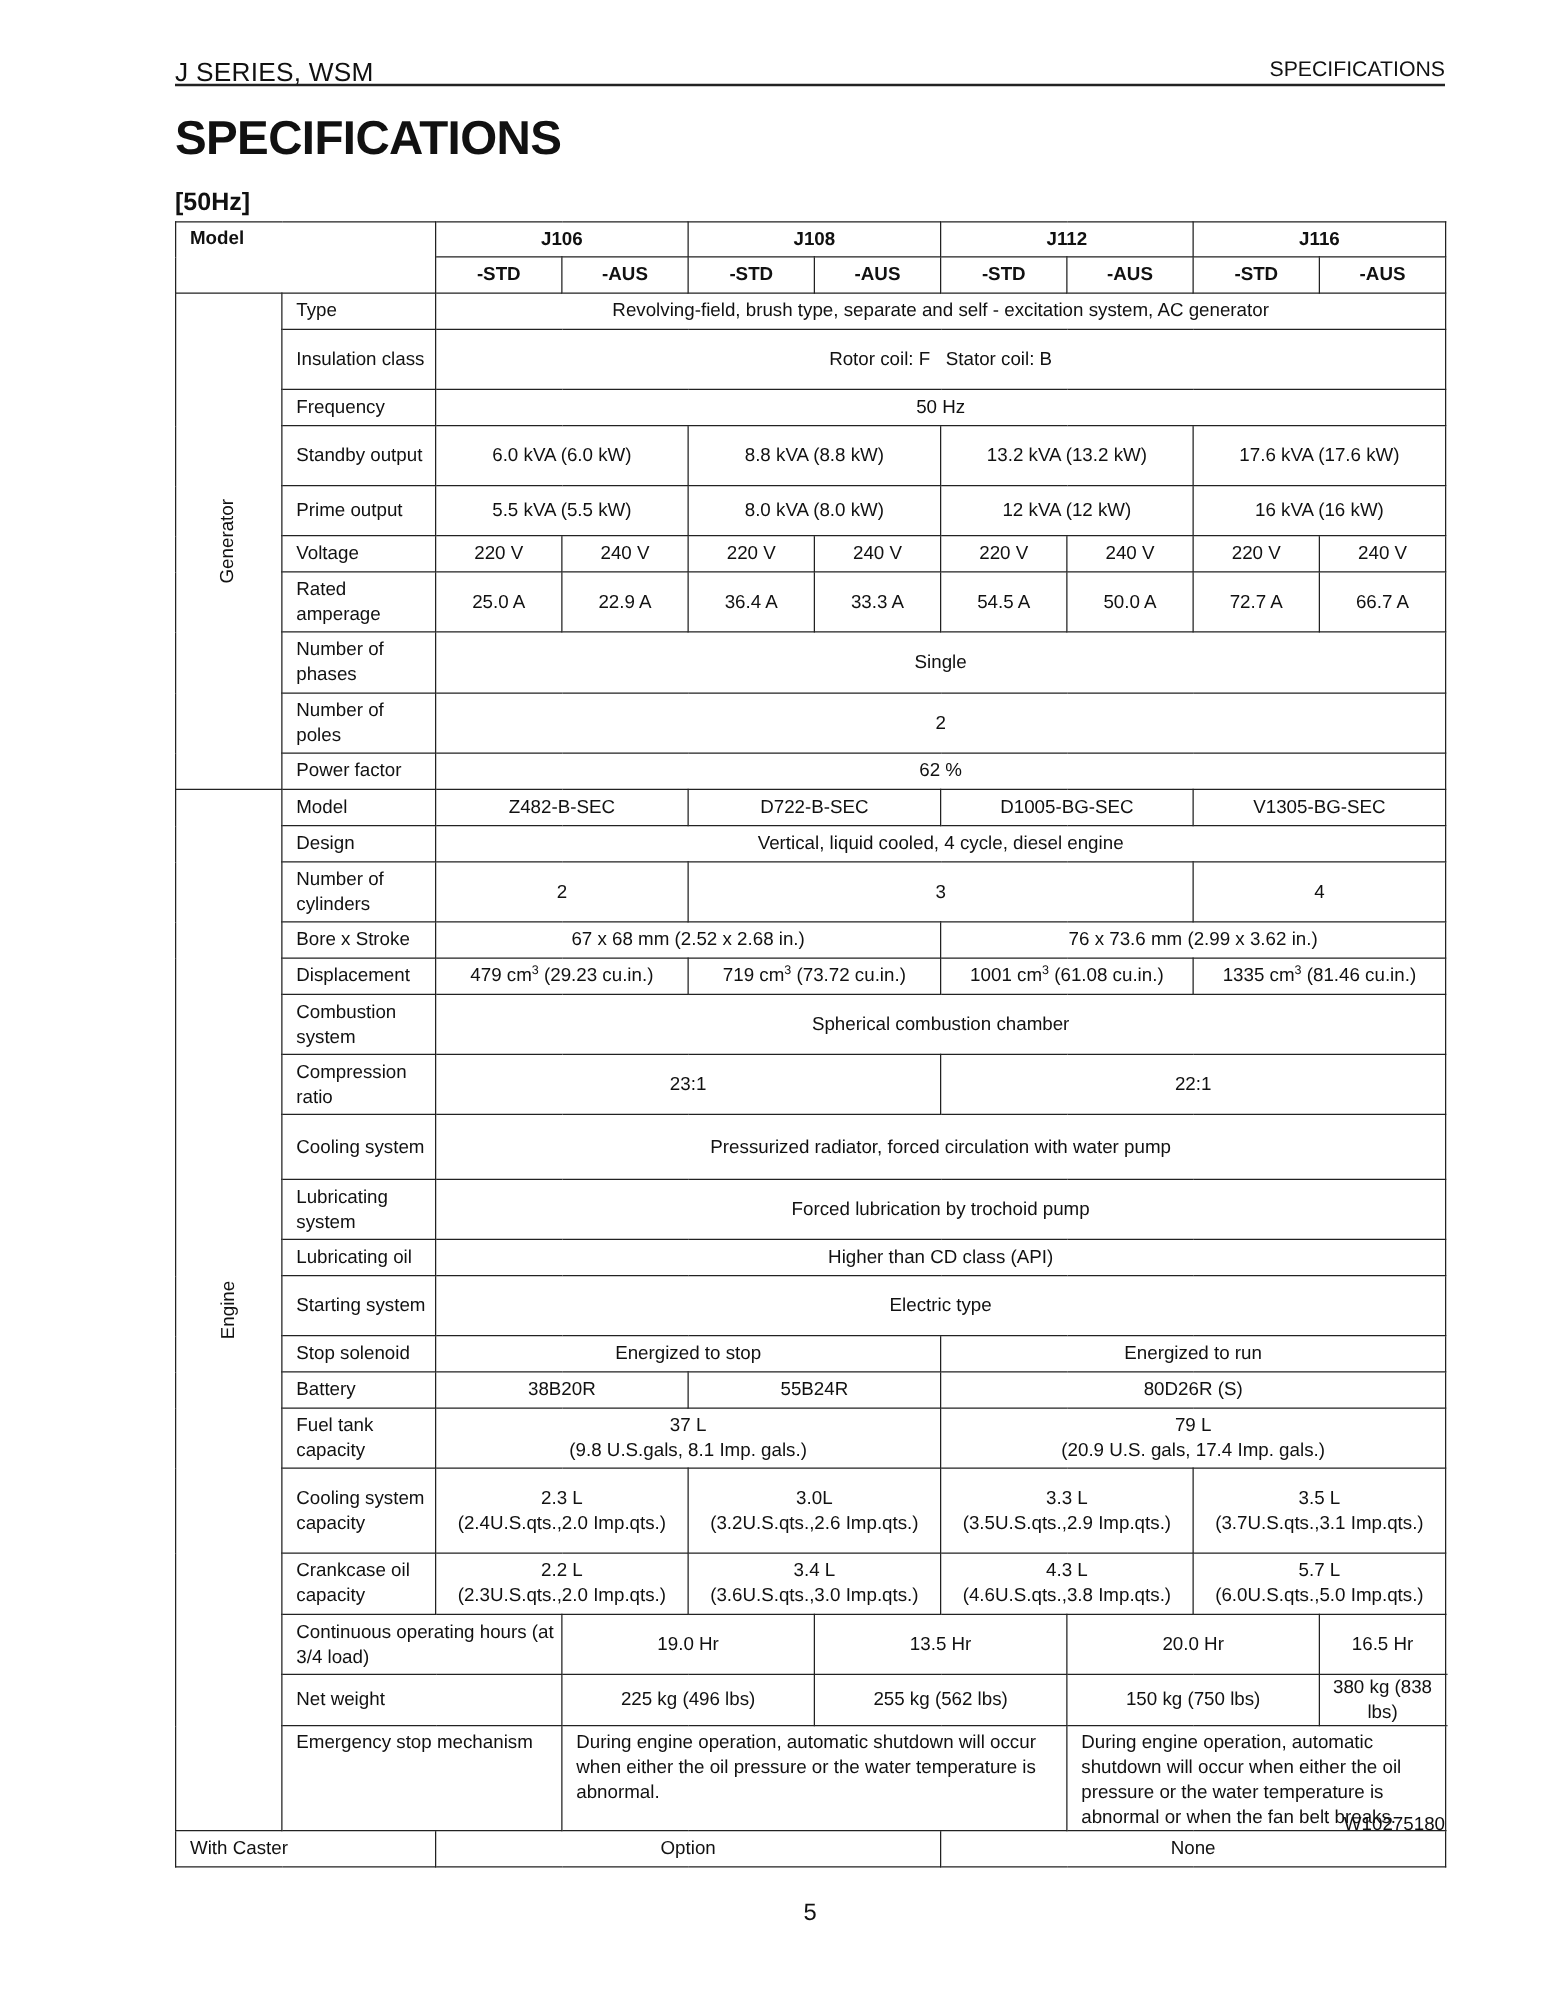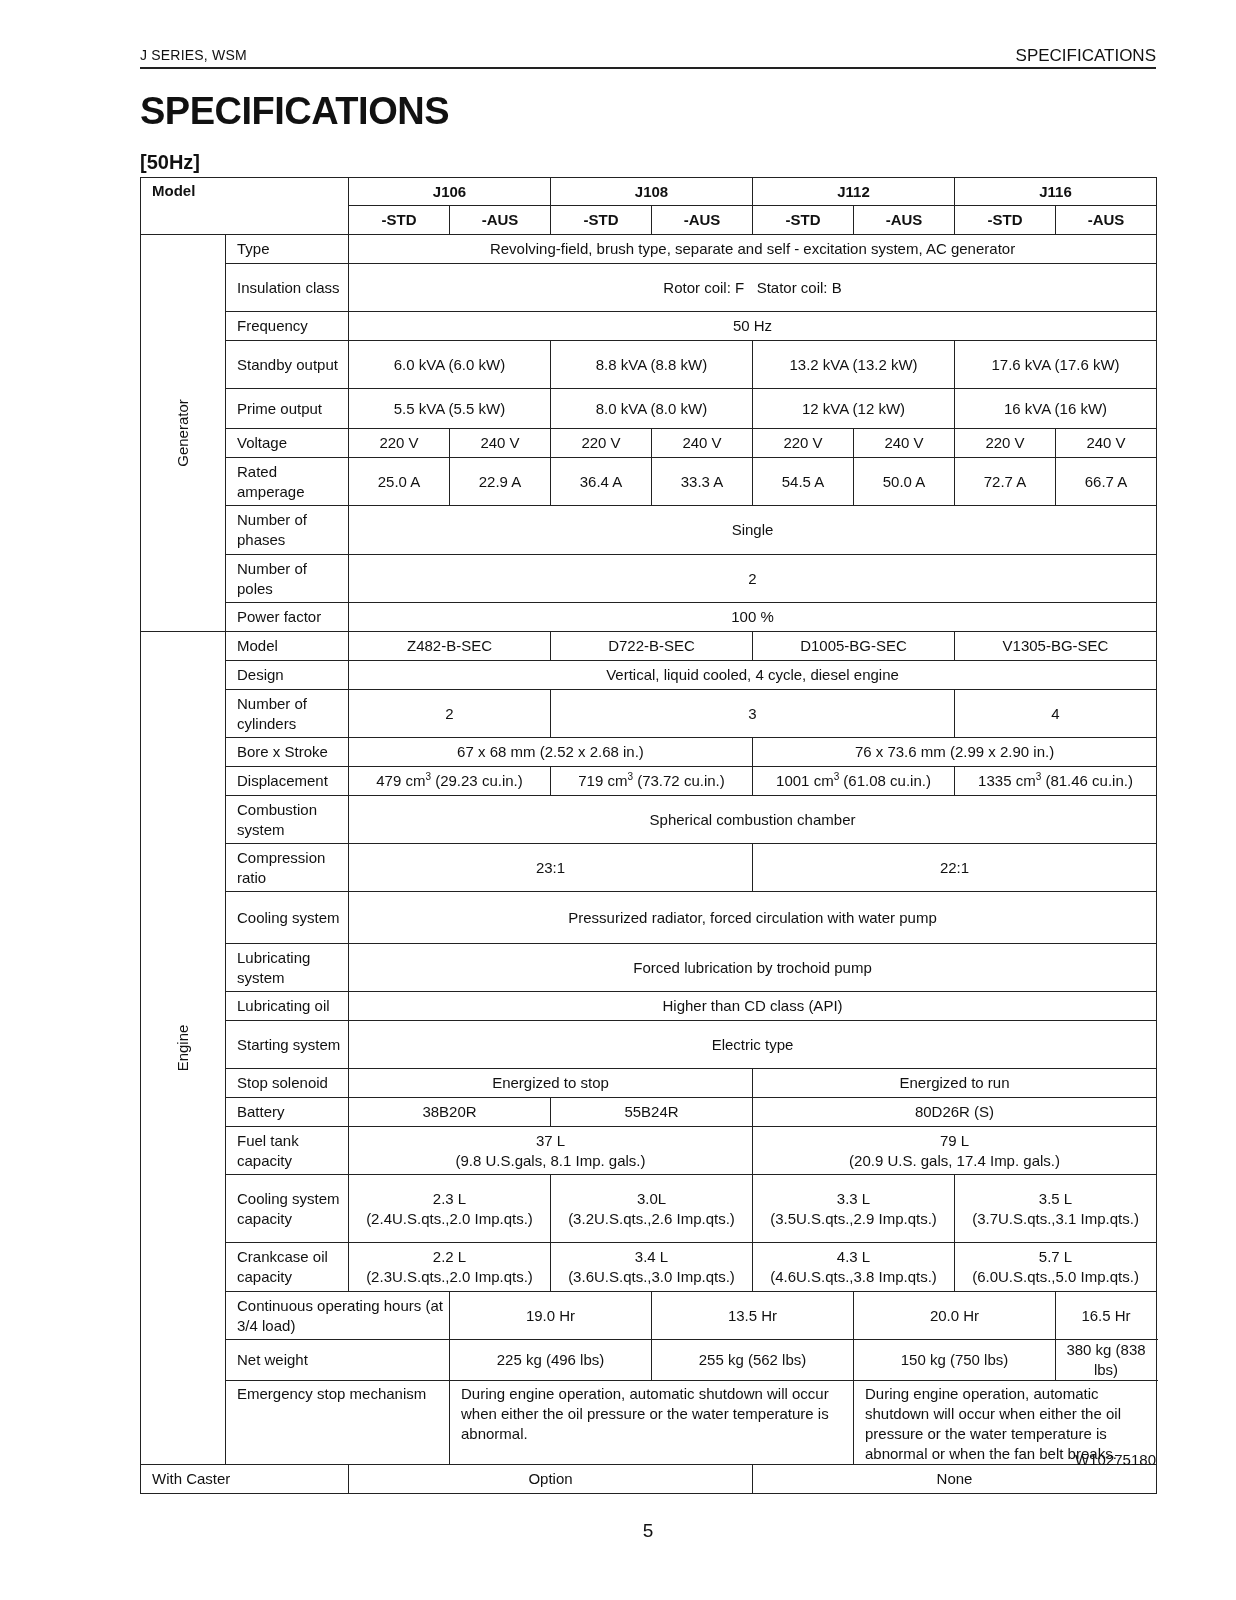--- a/index.html
+++ b/index.html
@@ -1,17 +1,17 @@
 <!DOCTYPE html>
 <html><head>
 <meta charset="utf-8">
 <style>
   html, body { margin:0; padding:0; background:#ffffff; }
   body { width:1236px; height:1600px; position:relative; font-family:"Liberation Sans", sans-serif; color:#111; }
-  .hdr-left { position:absolute; left:140px; top:47px; font-size:14px; letter-spacing:0.2px; }
+  .hdr-left { position:absolute; left:140px; top:47px; font-size:21px; letter-spacing:0.2px; }
   .hdr-right { position:absolute; right:80px; top:46px; font-size:17px; }
   .hdr-rule { position:absolute; left:140px; top:67px; width:1016px; height:0; border-top:2px solid #222; }
   .page-title { position:absolute; left:140px; top:90px; font-size:38px; font-weight:bold; letter-spacing:-0.5px; }
   .freq-label { position:absolute; left:140px; top:151px; font-size:20px; font-weight:bold; }
   table.spec { position:absolute; left:140px; top:177px; width:1016px; border-collapse:collapse; table-layout:fixed; font-size:15px; }
   table.spec td { border:1.5px solid #222; padding:0 4px; vertical-align:middle; line-height:20px; }
   table.spec td.c { text-align:center; }
   table.spec td.l { text-align:left; padding-left:11px; }
   table.spec td.b { font-weight:bold; }
   table.spec td.grp { text-align:center; padding:0; }
@@ -118,21 +118,21 @@
   <tr style="height:49px">
     <td class="l">Number of phases</td>
     <td class="c" colspan="8">Single</td>
   </tr>
   <tr style="height:48px">
     <td class="l">Number of poles</td>
     <td class="c" colspan="8">2</td>
   </tr>
   <tr style="height:29px">
     <td class="l">Power factor</td>
-    <td class="c" colspan="8">100 %</td>
+    <td class="c" colspan="8">62 %</td>
   </tr>
 
   <tr style="height:29px">
     <td class="grp" rowspan="19">
       <span class="vert">Engine</span>
     </td>
     <td class="l">Model</td>
     <td class="c" colspan="2">Z482-B-SEC</td>
     <td class="c" colspan="2">D722-B-SEC</td>
     <td class="c" colspan="2">D1005-BG-SEC</td>
@@ -144,21 +144,21 @@
   </tr>
   <tr style="height:48px">
     <td class="l">Number of cylinders</td>
     <td class="c" colspan="2">2</td>
     <td class="c" colspan="4">3</td>
     <td class="c" colspan="2">4</td>
   </tr>
   <tr style="height:29px">
     <td class="l">Bore x Stroke</td>
     <td class="c" colspan="4">67 x 68 mm (2.52 x 2.68 in.)</td>
-    <td class="c" colspan="4">76 x 73.6 mm (2.99 x 2.90 in.)</td>
+    <td class="c" colspan="4">76 x 73.6 mm (2.99 x 3.62 in.)</td>
   </tr>
   <tr style="height:29px">
     <td class="l">Displacement</td>
     <td class="c" colspan="2"><span>479 cm</span><sup>3</sup><span> (29.23 cu.in.)</span></td>
     <td class="c" colspan="2"><span>719 cm</span><sup>3</sup><span> (73.72 cu.in.)</span></td>
     <td class="c" colspan="2"><span>1001 cm</span><sup>3</sup><span> (61.08 cu.in.)</span></td>
     <td class="c" colspan="2"><span>1335 cm</span><sup>3</sup><span> (81.46 cu.in.)</span></td>
   </tr>
   <tr style="height:48px">
     <td class="l">Combustion system</td>

